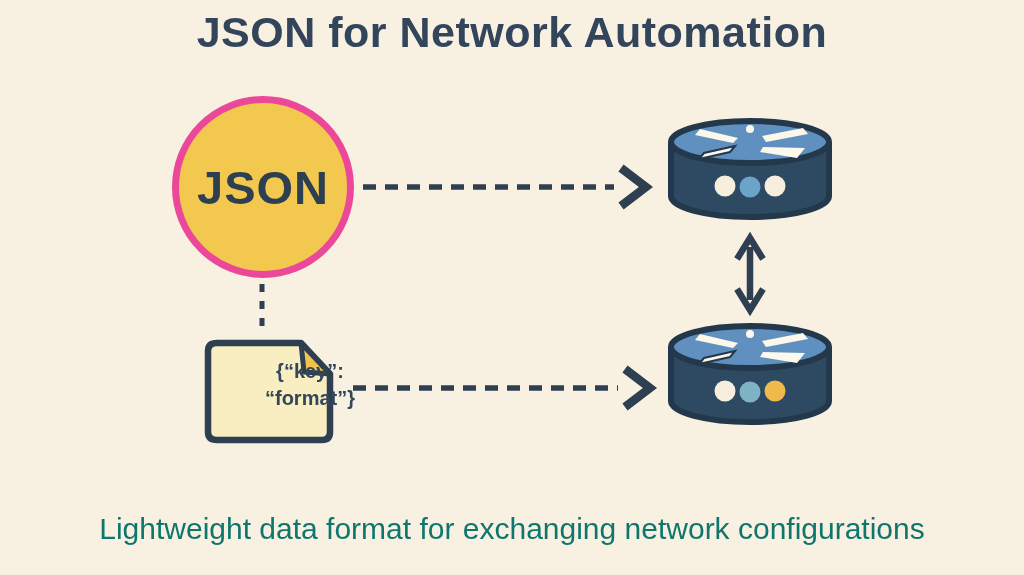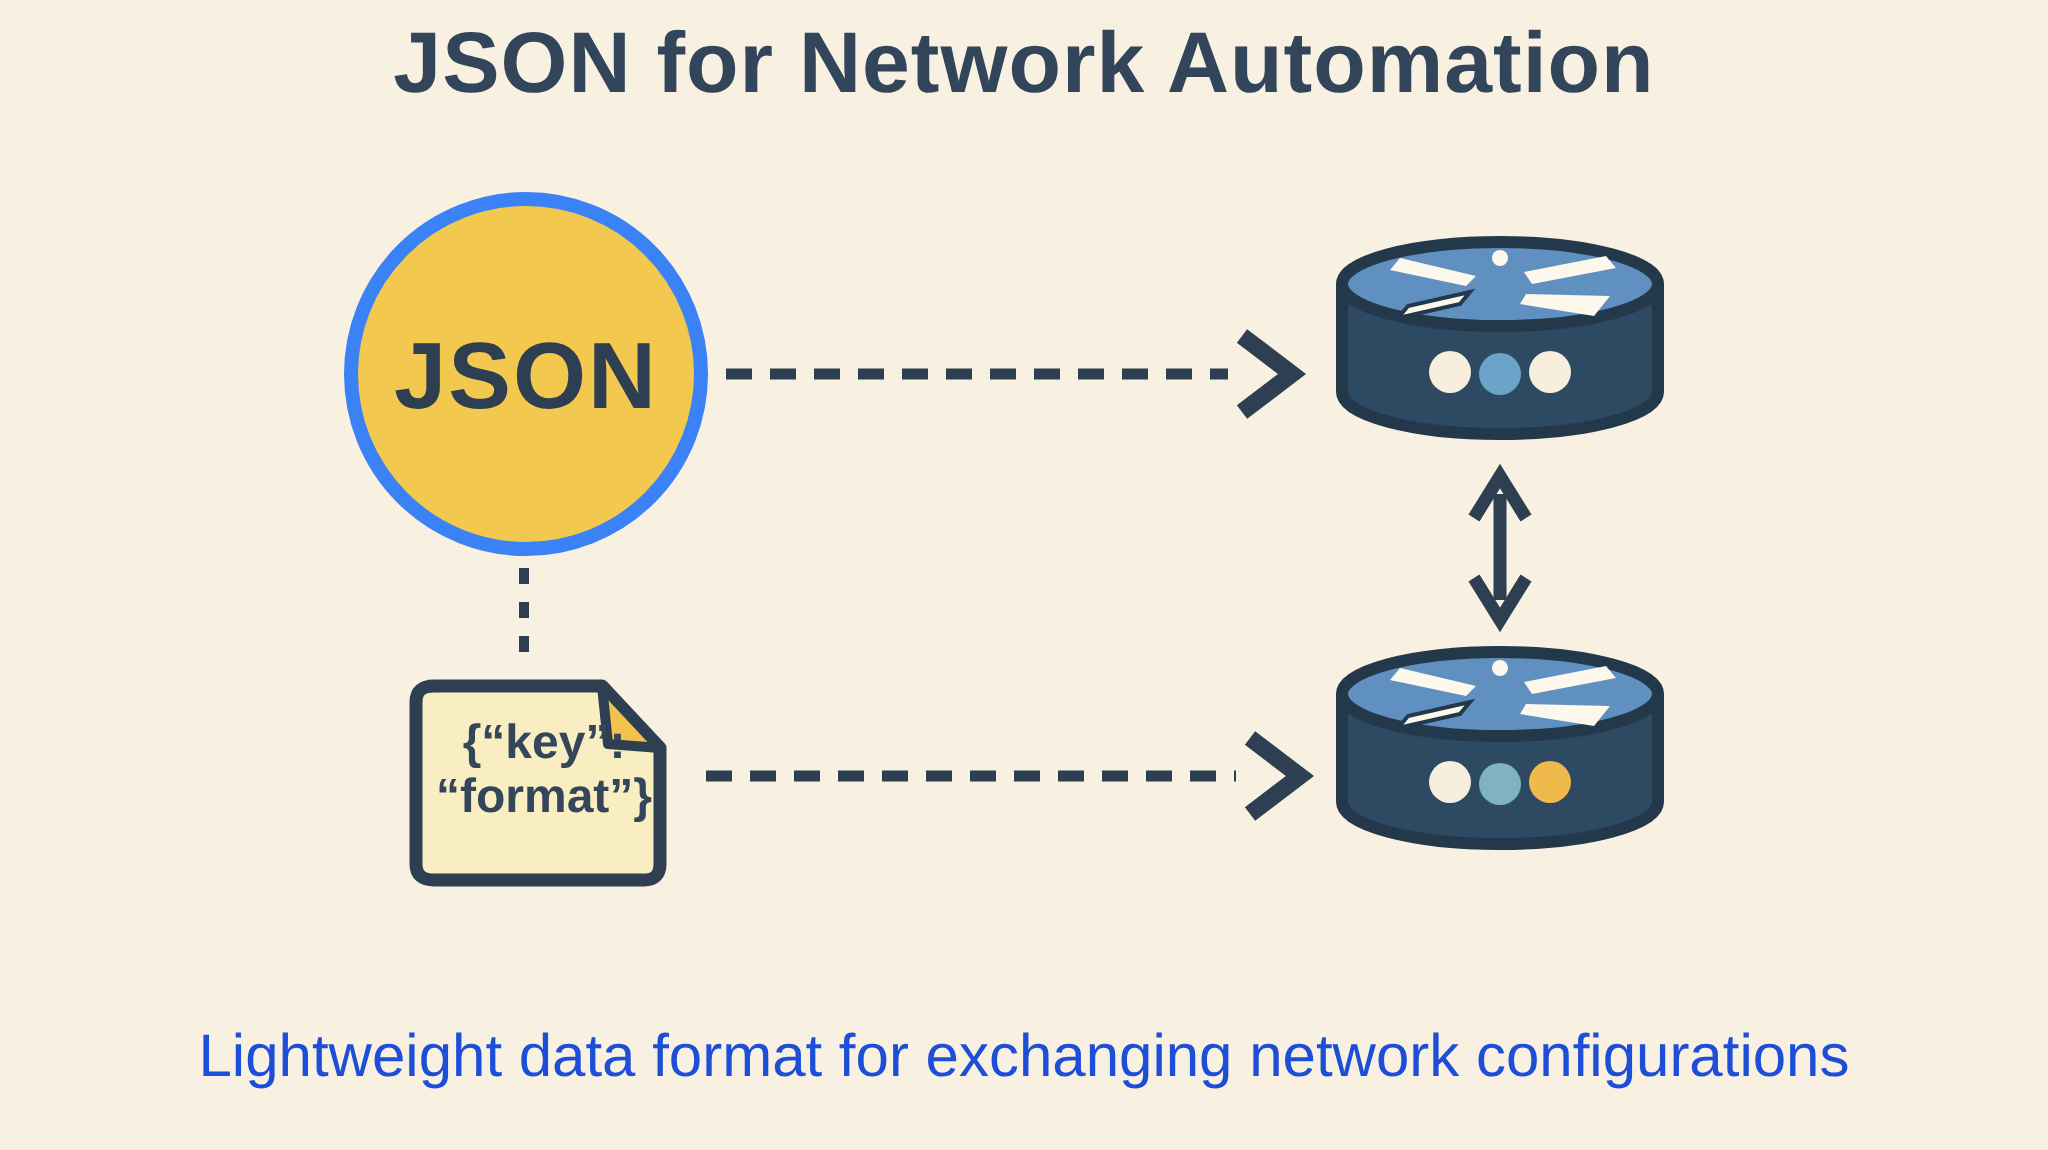--- a/index.html
+++ b/index.html
@@ -7,38 +7,38 @@
     position:relative;width:1024px;height:575px;overflow:hidden;
     background:#f8f0e1;font-family:"Liberation Sans",sans-serif;
   }
   .title{
     position:absolute;top:8px;left:0;width:1024px;text-align:center;
     font-size:43px;font-weight:700;color:#32455a;letter-spacing:0.5px;margin:0;
   }
   .connectors{position:absolute;left:0;top:0;width:1024px;height:575px;}
   .json-circle{
     position:absolute;left:172px;top:96px;width:182px;height:182px;
-    box-sizing:border-box;border:7px solid #3b82f6;border-radius:50%;
+    box-sizing:border-box;border:7px solid #ec4899;border-radius:50%;
     background:#f2c84f;display:flex;align-items:center;justify-content:center;
   }
   .json-circle span{
     font-size:47px;font-weight:700;color:#2d3f51;letter-spacing:1px;
   }
   .router{position:absolute;width:168px;height:104px;}
   .router.r1{left:666px;top:116px;}
   .router.r2{left:666px;top:321px;}
   .file{position:absolute;left:203px;top:338px;width:135px;height:107px;}
   .file svg{position:absolute;left:0;top:0;}
   .file .file-text{
     position:absolute;left:8px;top:20px;width:122px;text-align:center;
-    font-size:24px;line-height:27px;font-weight:600;color:#33465a;
+    font-size:20px;line-height:27px;font-weight:600;color:#33465a;padding-left:38px;
   }
   .caption{
     position:absolute;top:512px;left:0;width:1024px;text-align:center;
-    font-size:30px;font-weight:400;color:#1d4ed8;margin:0;
+    font-size:30px;font-weight:400;color:#0f766e;margin:0;
   }
 </style>
 </head>
 <body>
 
 <div class="canvas">
 
   <h1 class="title">JSON for Network Automation</h1>
 
   <svg class="connectors" viewBox="0 0 1024 575" fill="none">

